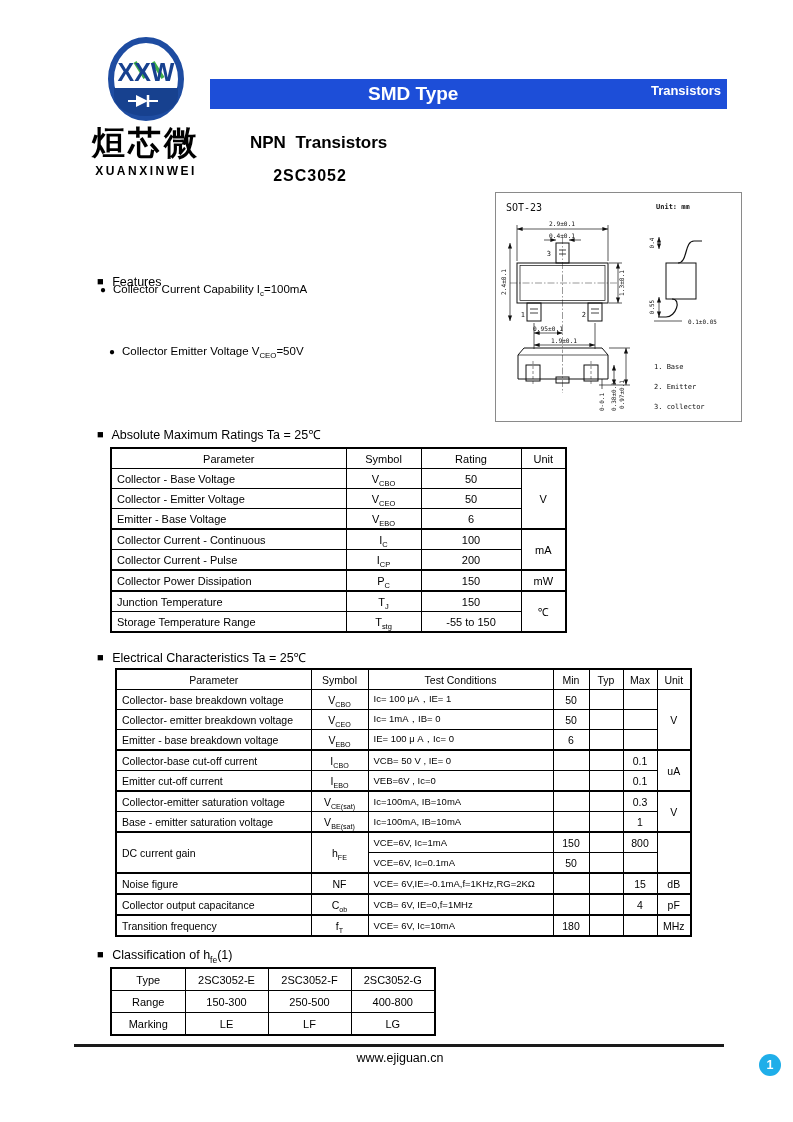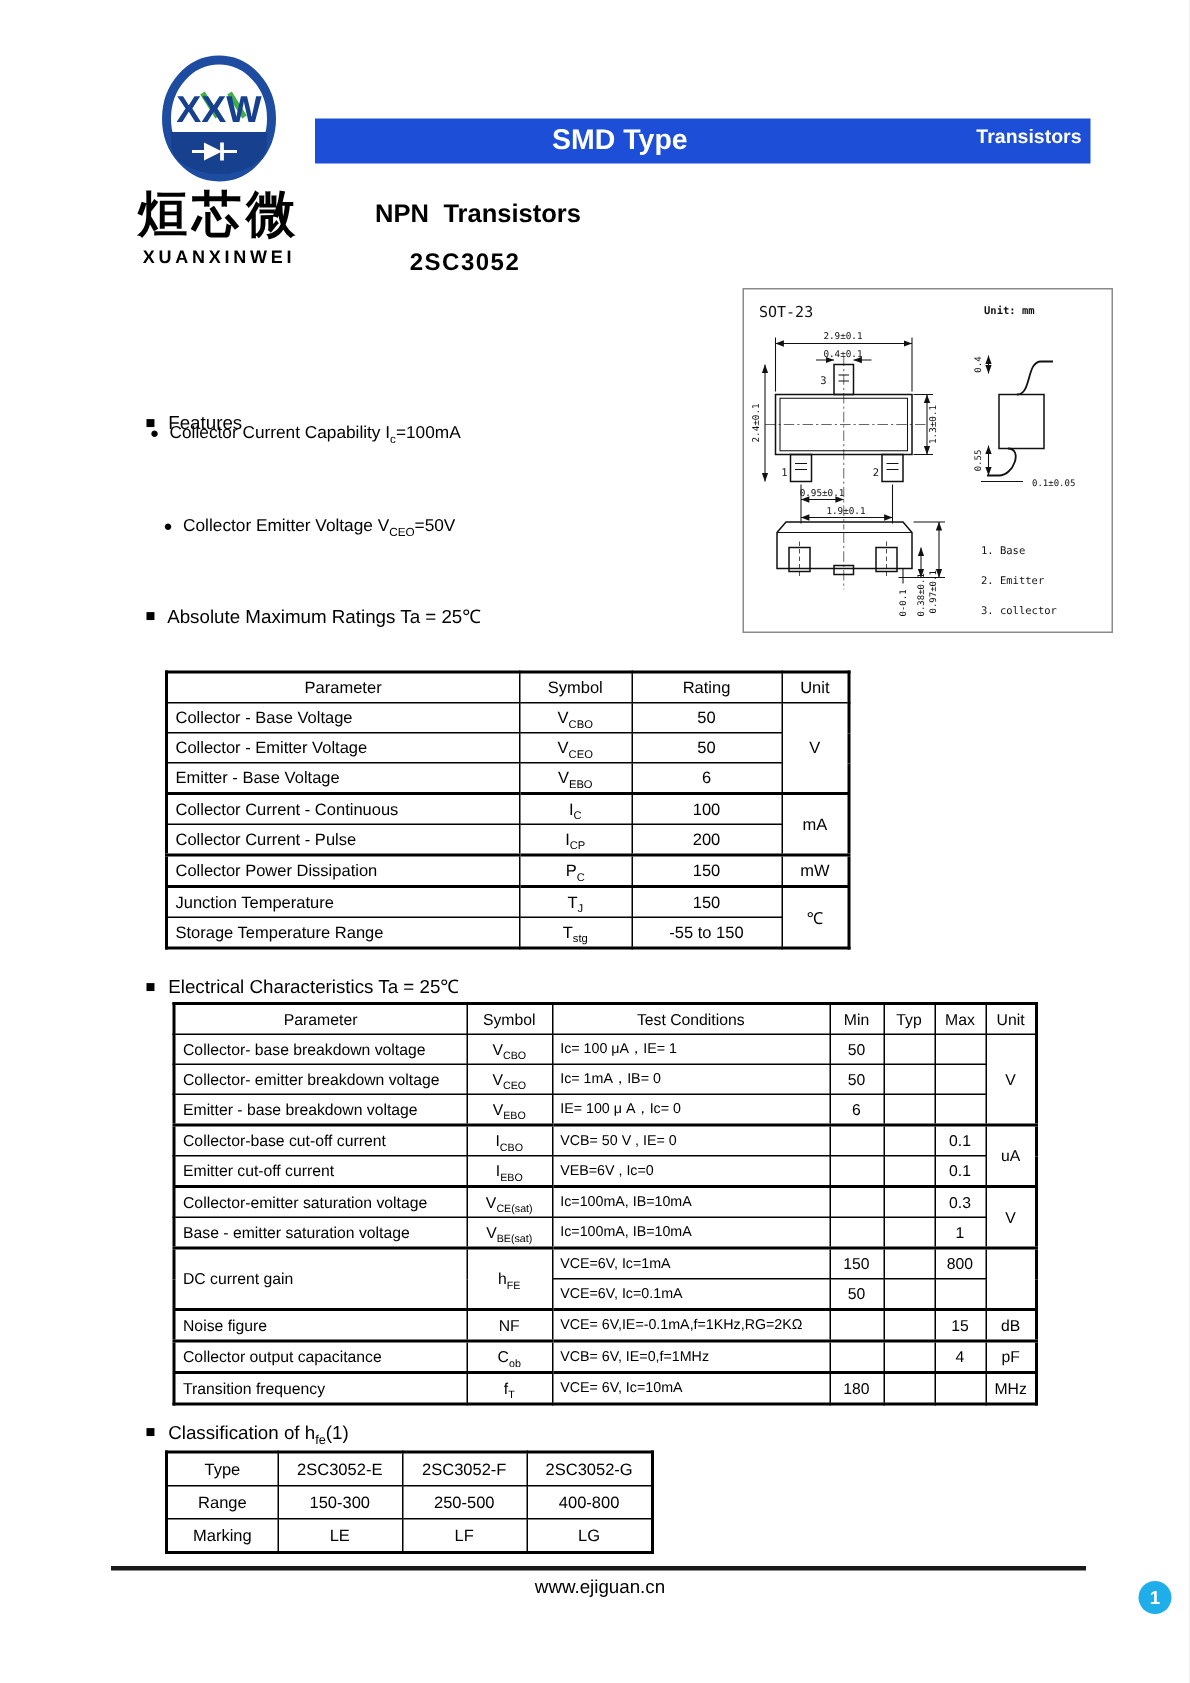--- a/index.html
+++ b/index.html
@@ -192,21 +192,21 @@
     <span class="sq">■</span>
     <span>Features</span>
   </div>
   <div class="feature" style="left:100px;top:283px;">
     <span class="dot">●</span><span>Collector Current Capability I</span><sub>c</sub><span>=100mA</span>
   </div>
   <div class="feature" style="left:109px;top:305px;margin-top:40px;">
     <span class="dot">●</span><span>Collector Emitter Voltage V</span><sub>CEO</sub><span>=50V</span>
   </div>
 
-  <div class="sec" style="left:97px;top:402px;">
+  <div class="sec" style="left:97px;top:426px;">
     <span class="sq">■</span>
     <span>Absolute Maximum Ratings Ta = 25℃</span>
   </div>
   <table id="abs-table">
     <colgroup>
         <col style="width:235px">
         <col style="width:75px">
         <col style="width:100px">
         <col style="width:45px">
       </colgroup>

